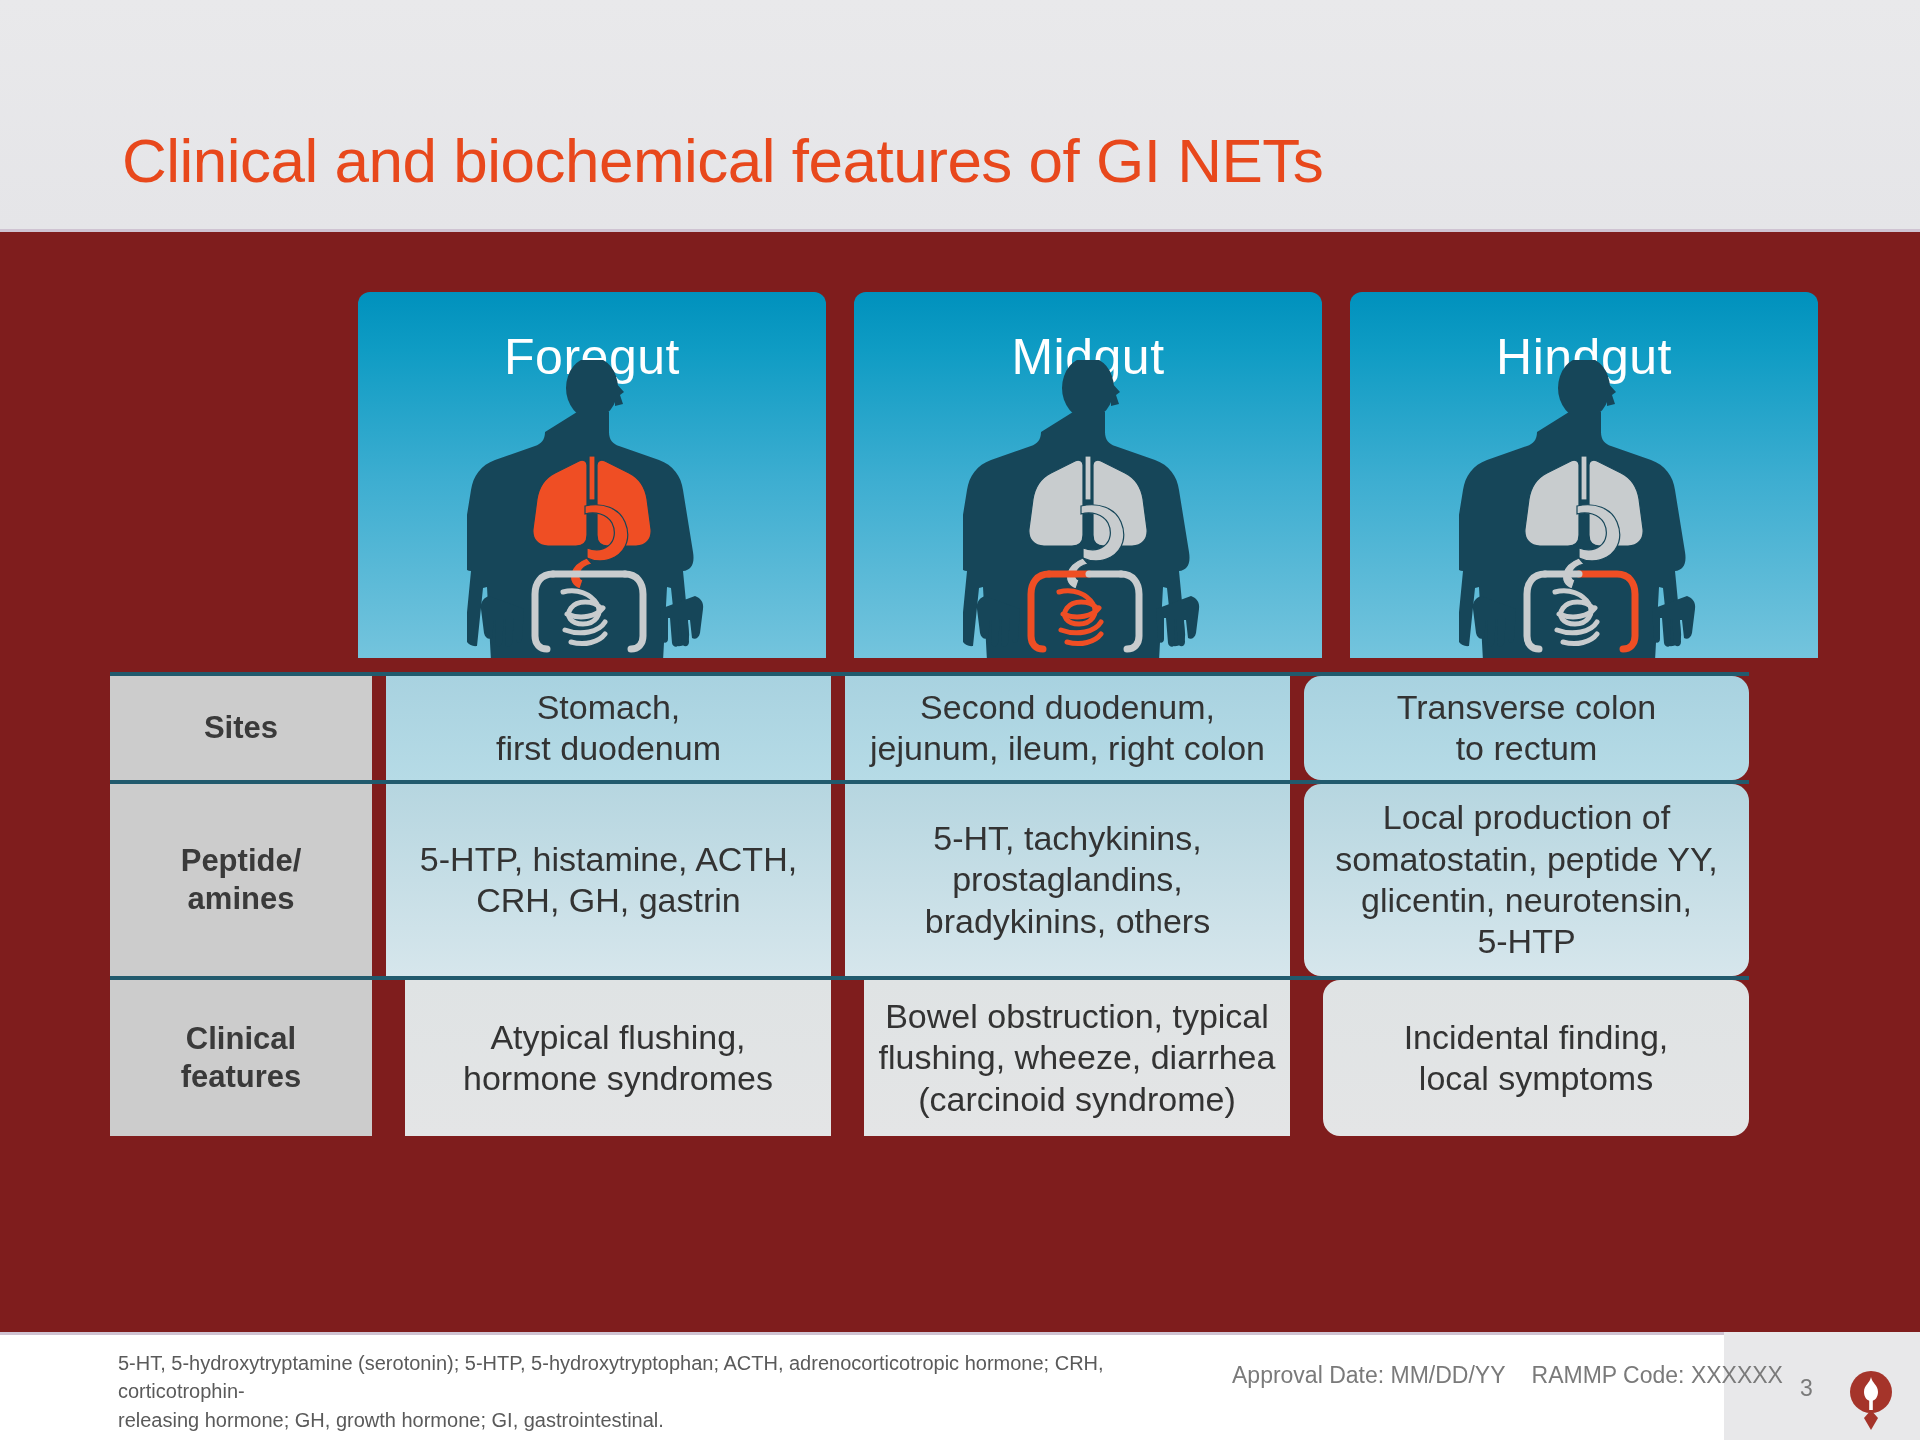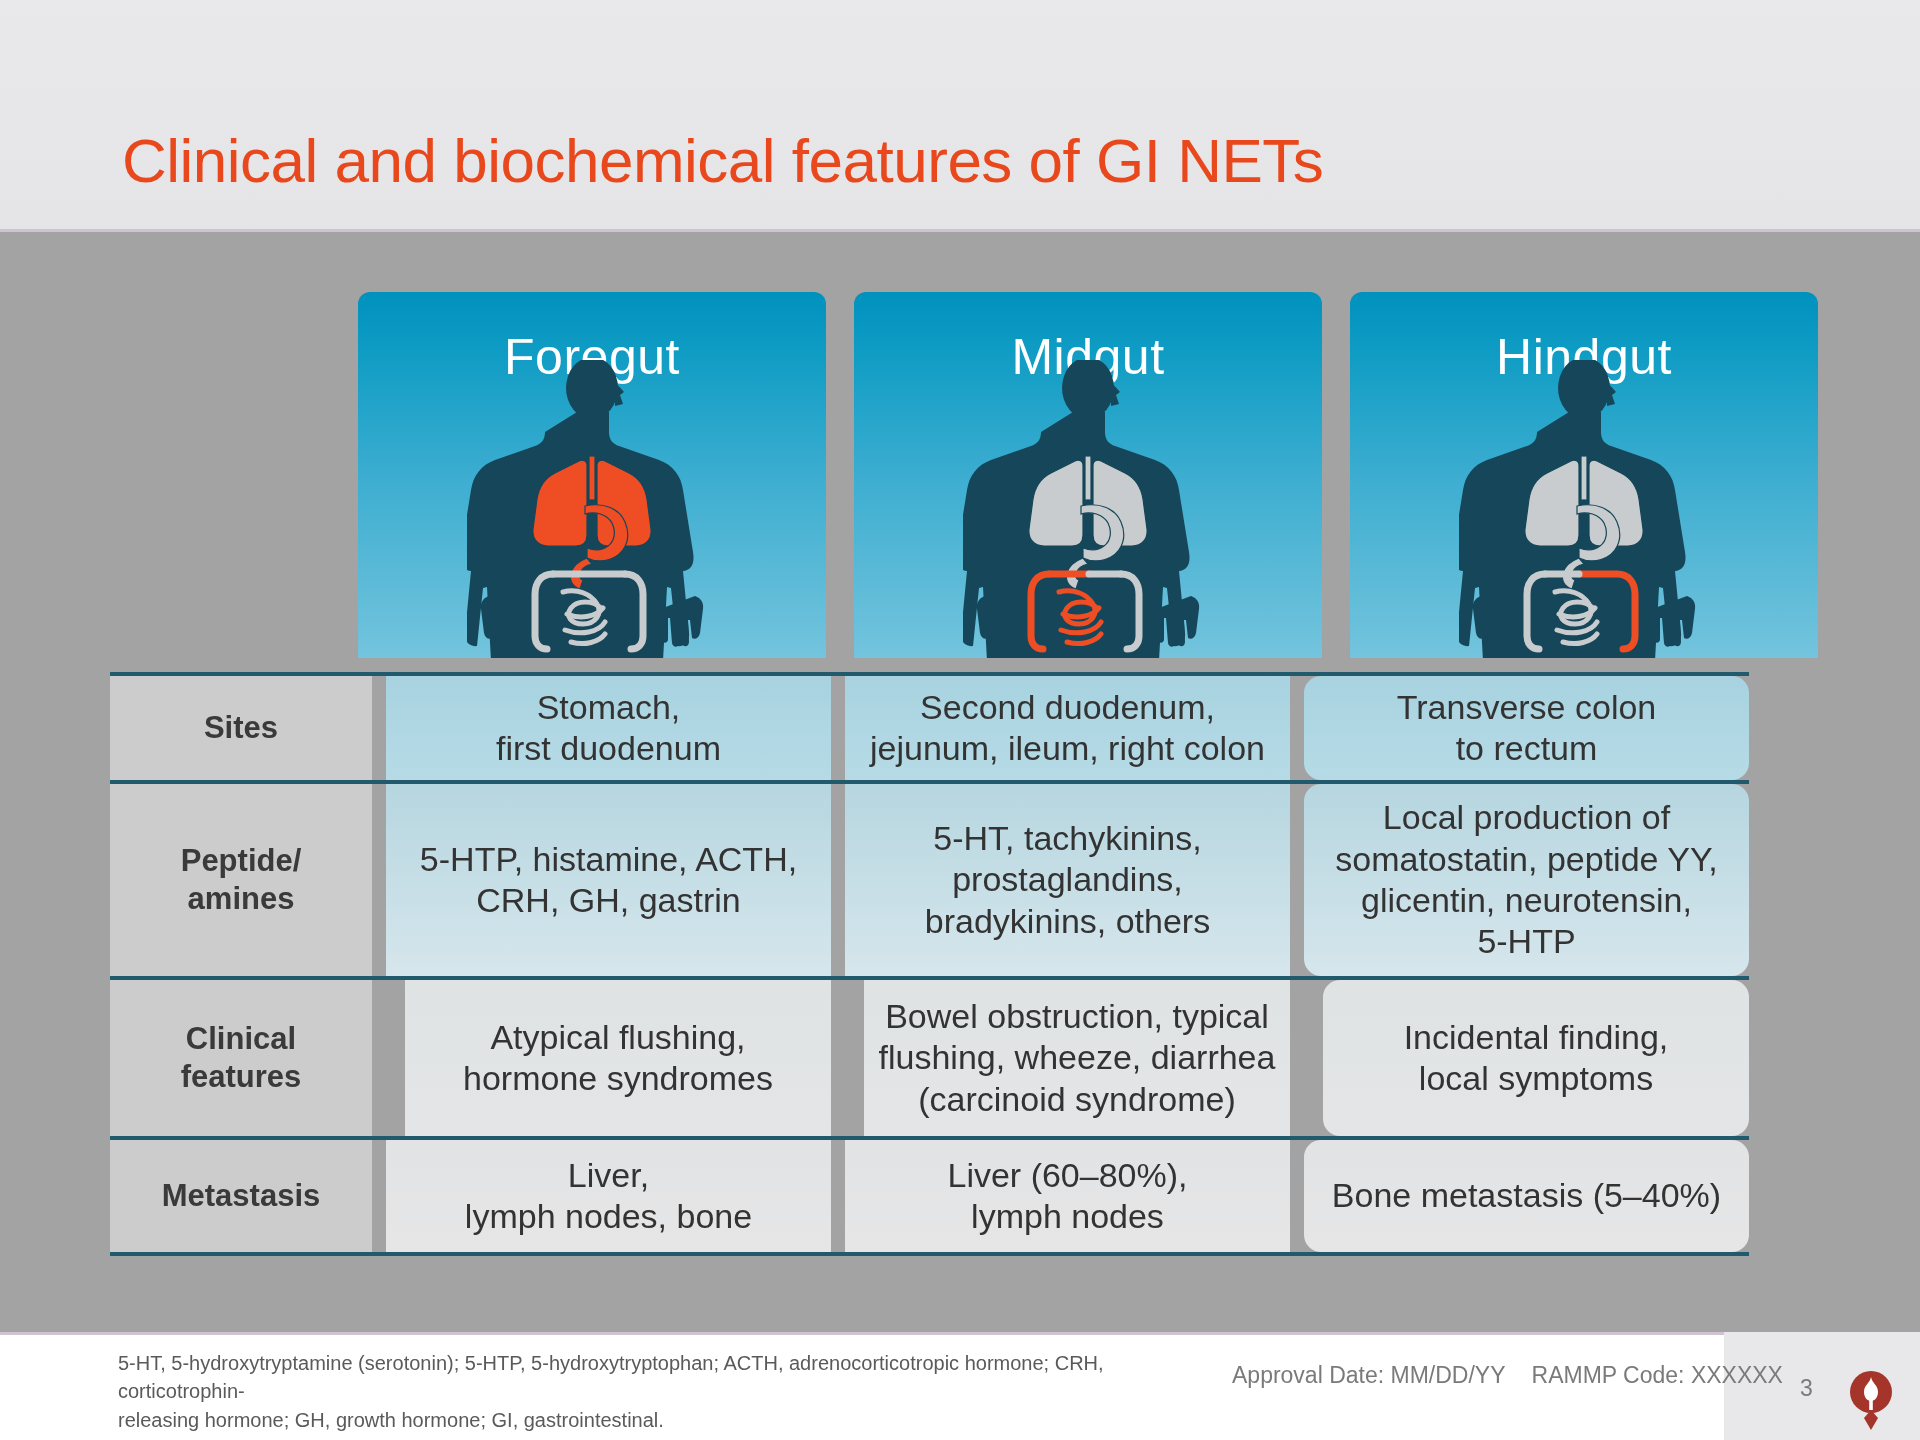--- a/index.html
+++ b/index.html
@@ -22,21 +22,21 @@
     position:absolute;left:122px;top:128px;
     font-size:62px;line-height:1.05;
     color:#e8481c;
     letter-spacing:-0.5px;
     white-space:nowrap;
   }
 
   
   .stage{
     position:absolute;left:0;top:232px;width:1920px;height:1100px;
-    background:#a3a3a3;
+    background:#7f1d1d;
   }
 
   
   .panels{
     position:absolute;left:358px;top:60px;width:1500px;height:366px;
   }
   .panel{
     position:absolute;top:0;width:468px;height:366px;
     border-radius:12px 12px 0 0;
     background:linear-gradient(180deg,#0091bd 0%,#0f9cc4 16%,#3eaed1 52%,#74c4dd 100%);
@@ -262,26 +262,20 @@
       <div class="cell">Local production of<br>somatostatin, peptide YY,<br>glicentin, neurotensin,<br>5-HTP</div>
     </div>
 
     <div class="trow r2">
       <div class="rowlabel">Clinical<br>features</div>
       <div class="cell">Atypical flushing,<br>hormone syndromes</div>
       <div class="cell">Bowel obstruction, typical<br>flushing, wheeze, diarrhea<br>(carcinoid syndrome)</div>
       <div class="cell">Incidental finding,<br>local symptoms</div>
     </div>
 
-    <div class="trow r3 last">
-      <div class="rowlabel">Metastasis</div>
-      <div class="cell">Liver,<br>lymph nodes, bone</div>
-      <div class="cell">Liver (60–80%),<br>lymph nodes</div>
-      <div class="cell">Bone metastasis (5–40%)</div>
-    </div>
 
   </div>
 </div>
 
 <div class="footer">
   <div class="footnote">
     <div>5-HT, 5-hydroxytryptamine (serotonin); 5-HTP, 5-hydroxytryptophan; ACTH, adrenocorticotropic hormone; CRH, corticotrophin-</div>
     <div>releasing hormone; GH, growth hormone; GI, gastrointestinal.</div>
     <div><span>Adapted from Turaga KK </span><i>et al</i><span>. </span><i>CA Cancer J Clin</i><span> 2011;61:113–132.</span></div>
   </div>

